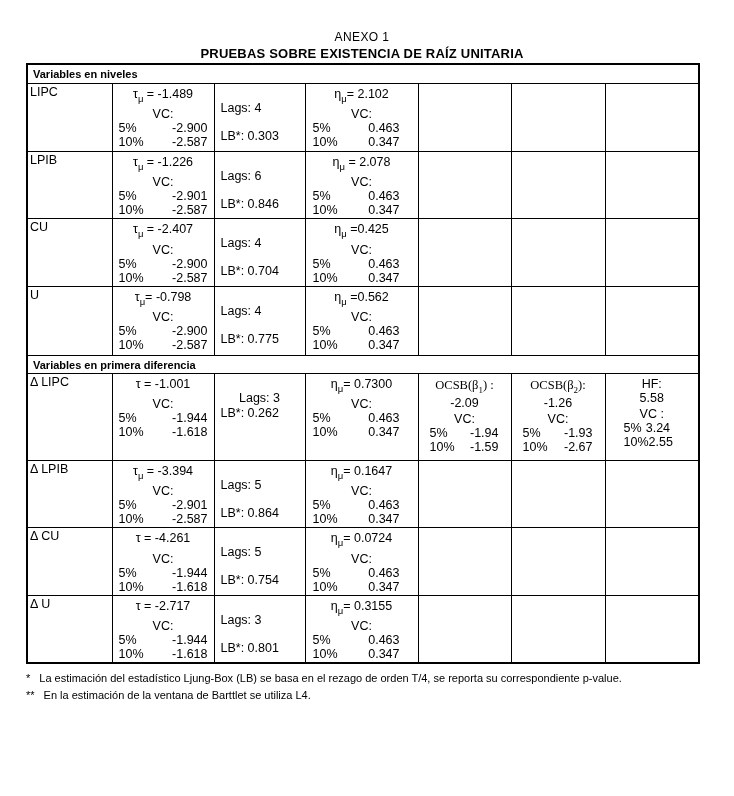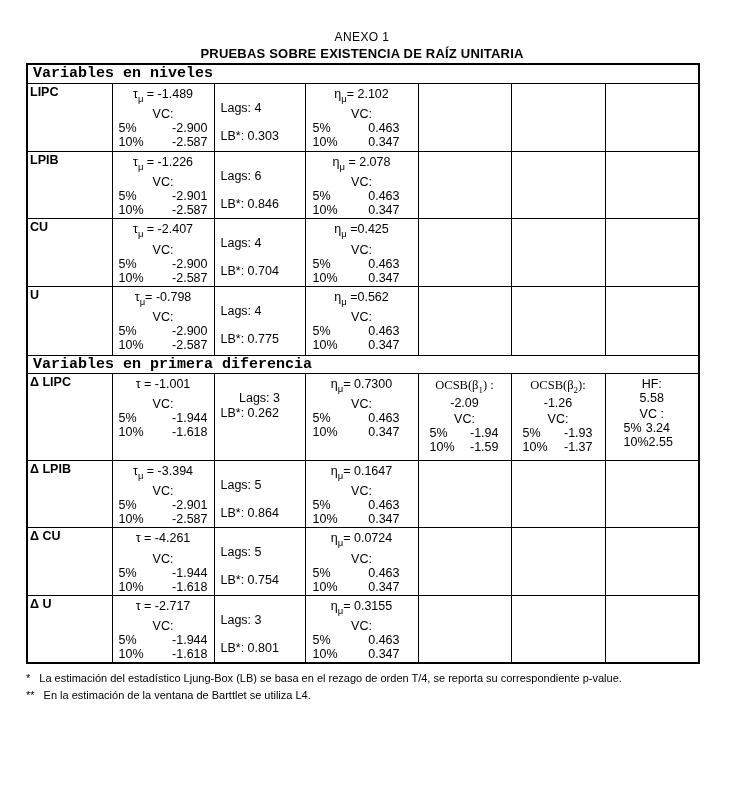--- a/index.html
+++ b/index.html
@@ -25,23 +25,23 @@
   }
   table.ur td {
     border: 1px solid #000; vertical-align: top;
     padding: 1px 2px; font-size: 12.5px; line-height: 14px;
   }
   
   td.hv { font-size: 12.5px; padding: 6px 2px 2px 6px; }
   td.hb { font-size: 14.5px; font-weight: 700; padding: 5px 2px 2px 6px; }
   td.hb.ctr { text-align: center; padding-left: 2px; }
   
-  tr.secrow td { font-weight: 700; font-size: 15px; padding: 2px 2px 1px 5px; font-family: Liberation Mono, monospace; }
-  
-  td.var { padding: 4px 2px 2px 5px; font-weight: bold; }
+  tr.secrow td { font-weight: 700; font-size: 11px; padding: 2px 2px 1px 5px; }
+  
+  td.var { padding: 4px 2px 2px 5px; }
   
   .sl { text-align: center; padding-top: 2px; }
   sub.ss { font-size: 9.5px; }
   .crit { display: flex; justify-content: space-between; }
   td.dfc .crit { padding: 0 4px 0 4px; }
   td.kpc .crit { padding: 0 16px 0 5px; }
   td.occ .crit { padding: 0 10px 0 9px; }
   td.hfc .crit { padding: 0 26px 0 16px; }
   
   .lagline { padding: 3px 0 0 4px; margin-top: 13px; }
@@ -274,21 +274,21 @@
         <td class="occ">
           <div class="octitle"><span>OCSB(β</span><sub class="ss">2</sub><span>):</span></div>
           <div class="oval">-1.26</div>
           <div class="sl">VC:</div>
           <div class="crit">
               <span>5%</span>
               <span>-1.93</span>
             </div>
           <div class="crit">
               <span>10%</span>
-              <span>-1.37</span>
+              <span>-2.67</span>
             </div>
         </td>
         <td class="hfc">
           <div class="sl">HF:</div>
           <div class="oval">5.58</div>
           <div class="sl">VC :</div>
           <div class="crit">
               <span>5%</span>
               <span>3.24</span>
             </div>

